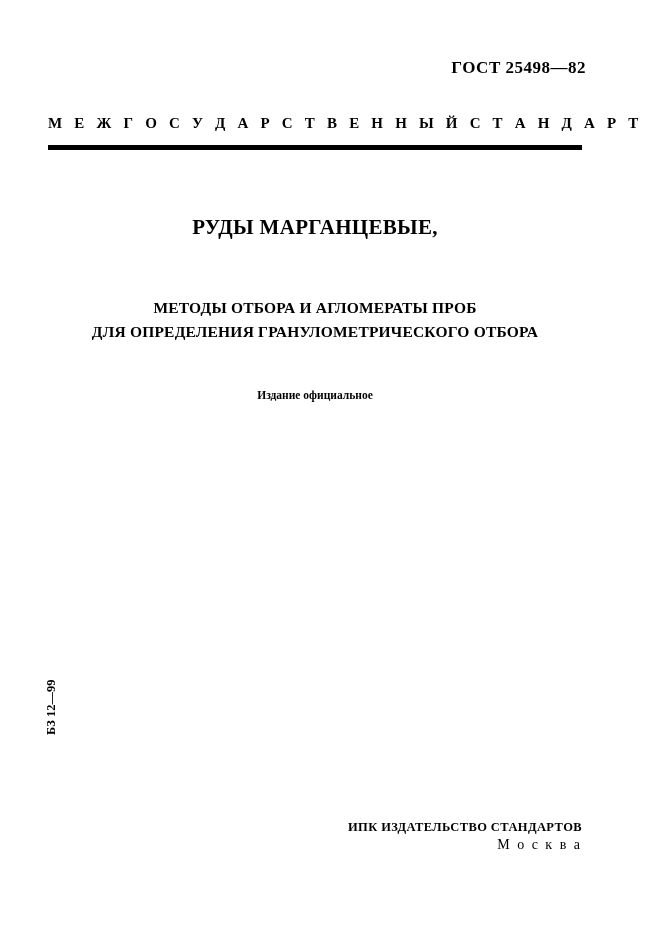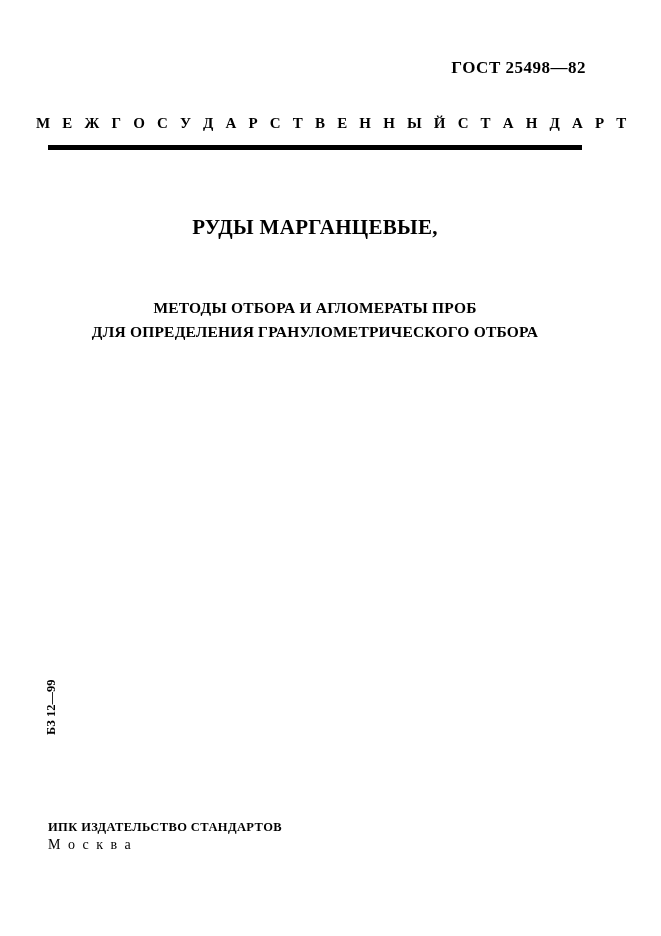--- a/index.html
+++ b/index.html
@@ -33,21 +33,21 @@
     font-family: "Liberation Serif", serif;
     font-size: 17px;
     font-weight: bold;
     letter-spacing: 0.5px;
     white-space: nowrap;
   }
 
   
   .interstate-line {
     position: absolute;
-    left: 36px;
+    left: 48px;
     top: 115px;
     width: 534px;
     text-align: center;
     font-family: "Liberation Serif", serif;
     font-size: 15px;
     font-weight: bold;
     letter-spacing: 4.2px;
     white-space: nowrap;
   }
 
@@ -114,21 +114,21 @@
     transform-origin: left top;
     white-space: nowrap;
   }
 
   
   .publisher {
     position: absolute;
     left: 48px;
     top: 818px;
     width: 534px;
-    text-align: left;
+    text-align: right;
   }
   .publisher-name {
     font-family: "Liberation Serif", serif;
     font-size: 12.5px;
     font-weight: bold;
     letter-spacing: 0.4px;
     line-height: 18px;
   }
   .publisher-city {
     font-family: "Liberation Serif", serif;
@@ -151,20 +151,21 @@
 
   <div class="title-block">
     <div class="title-line">РУДЫ МАРГАНЦЕВЫЕ,</div>
   </div>
 
   <div class="subtitle-block">
     <div class="subtitle-line">МЕТОДЫ ОТБОРА И АГЛОМЕРАТЫ ПРОБ</div>
     <div class="subtitle-line">ДЛЯ ОПРЕДЕЛЕНИЯ ГРАНУЛОМЕТРИЧЕСКОГО ОТБОРА</div>
   </div>
 
+  <div class="official-edition">Издание официальное</div>
 
   <div class="side-code">БЗ 12—99</div>
 
   <div class="publisher">
     <div class="publisher-name">ИПК ИЗДАТЕЛЬСТВО СТАНДАРТОВ</div>
     <div class="publisher-city">М о с к в а</div>
   </div>
 
 </div>
 

